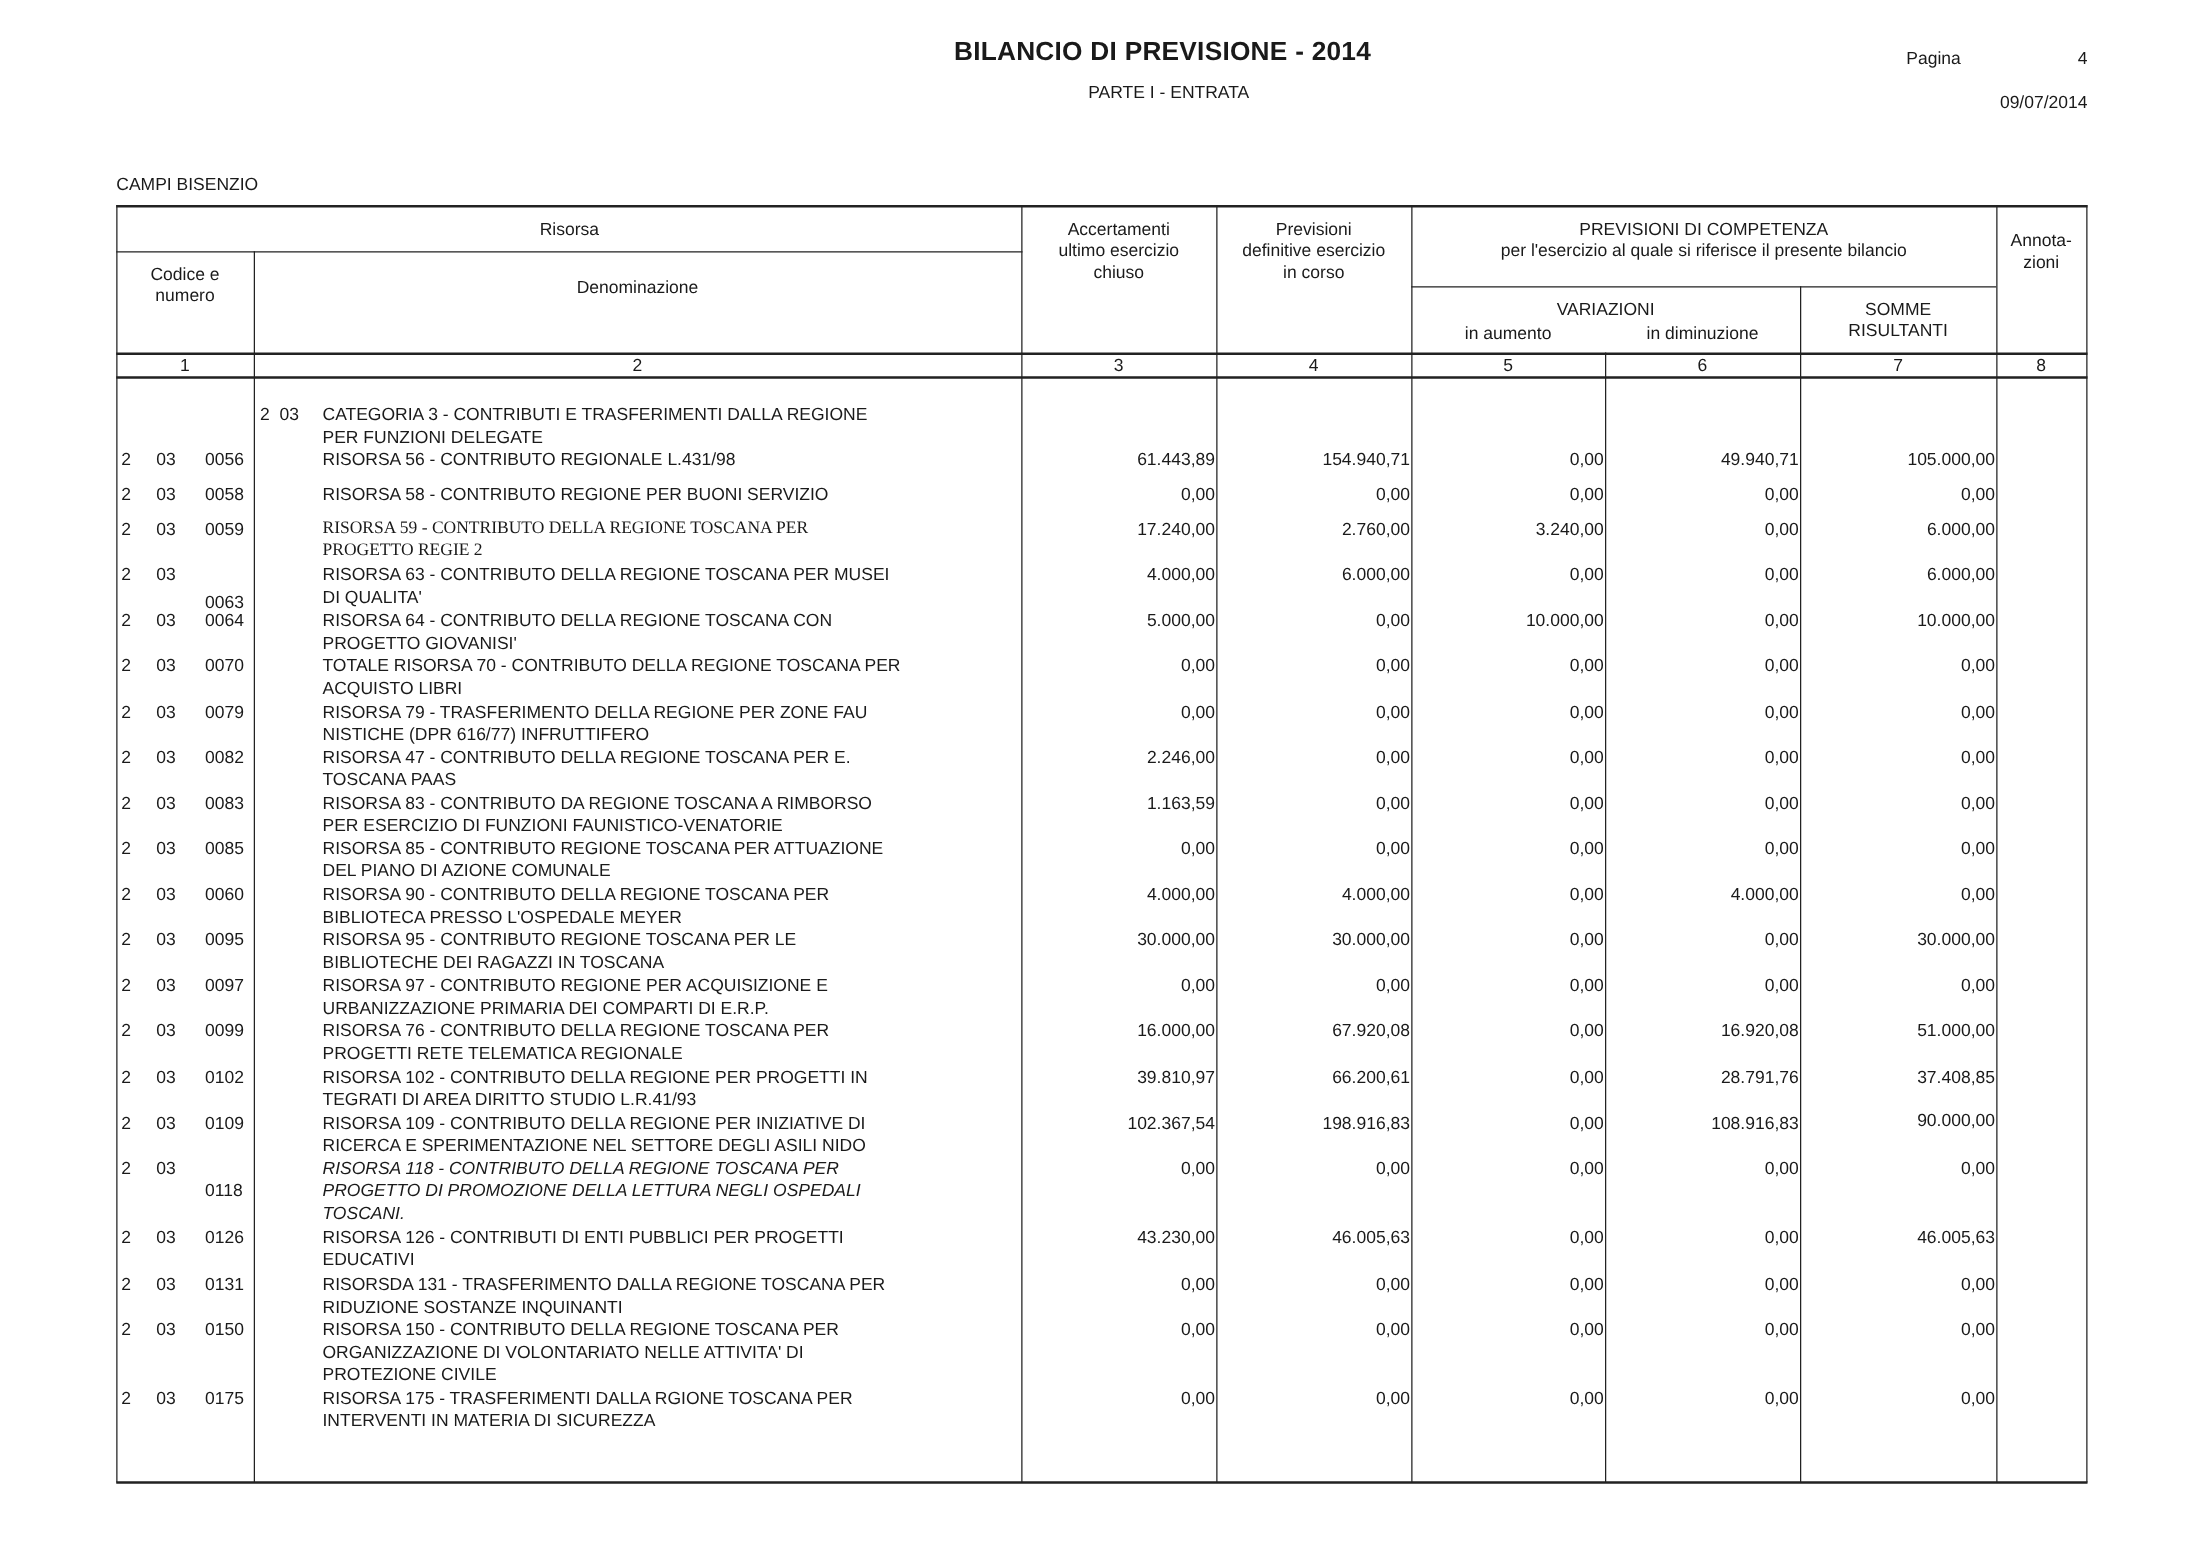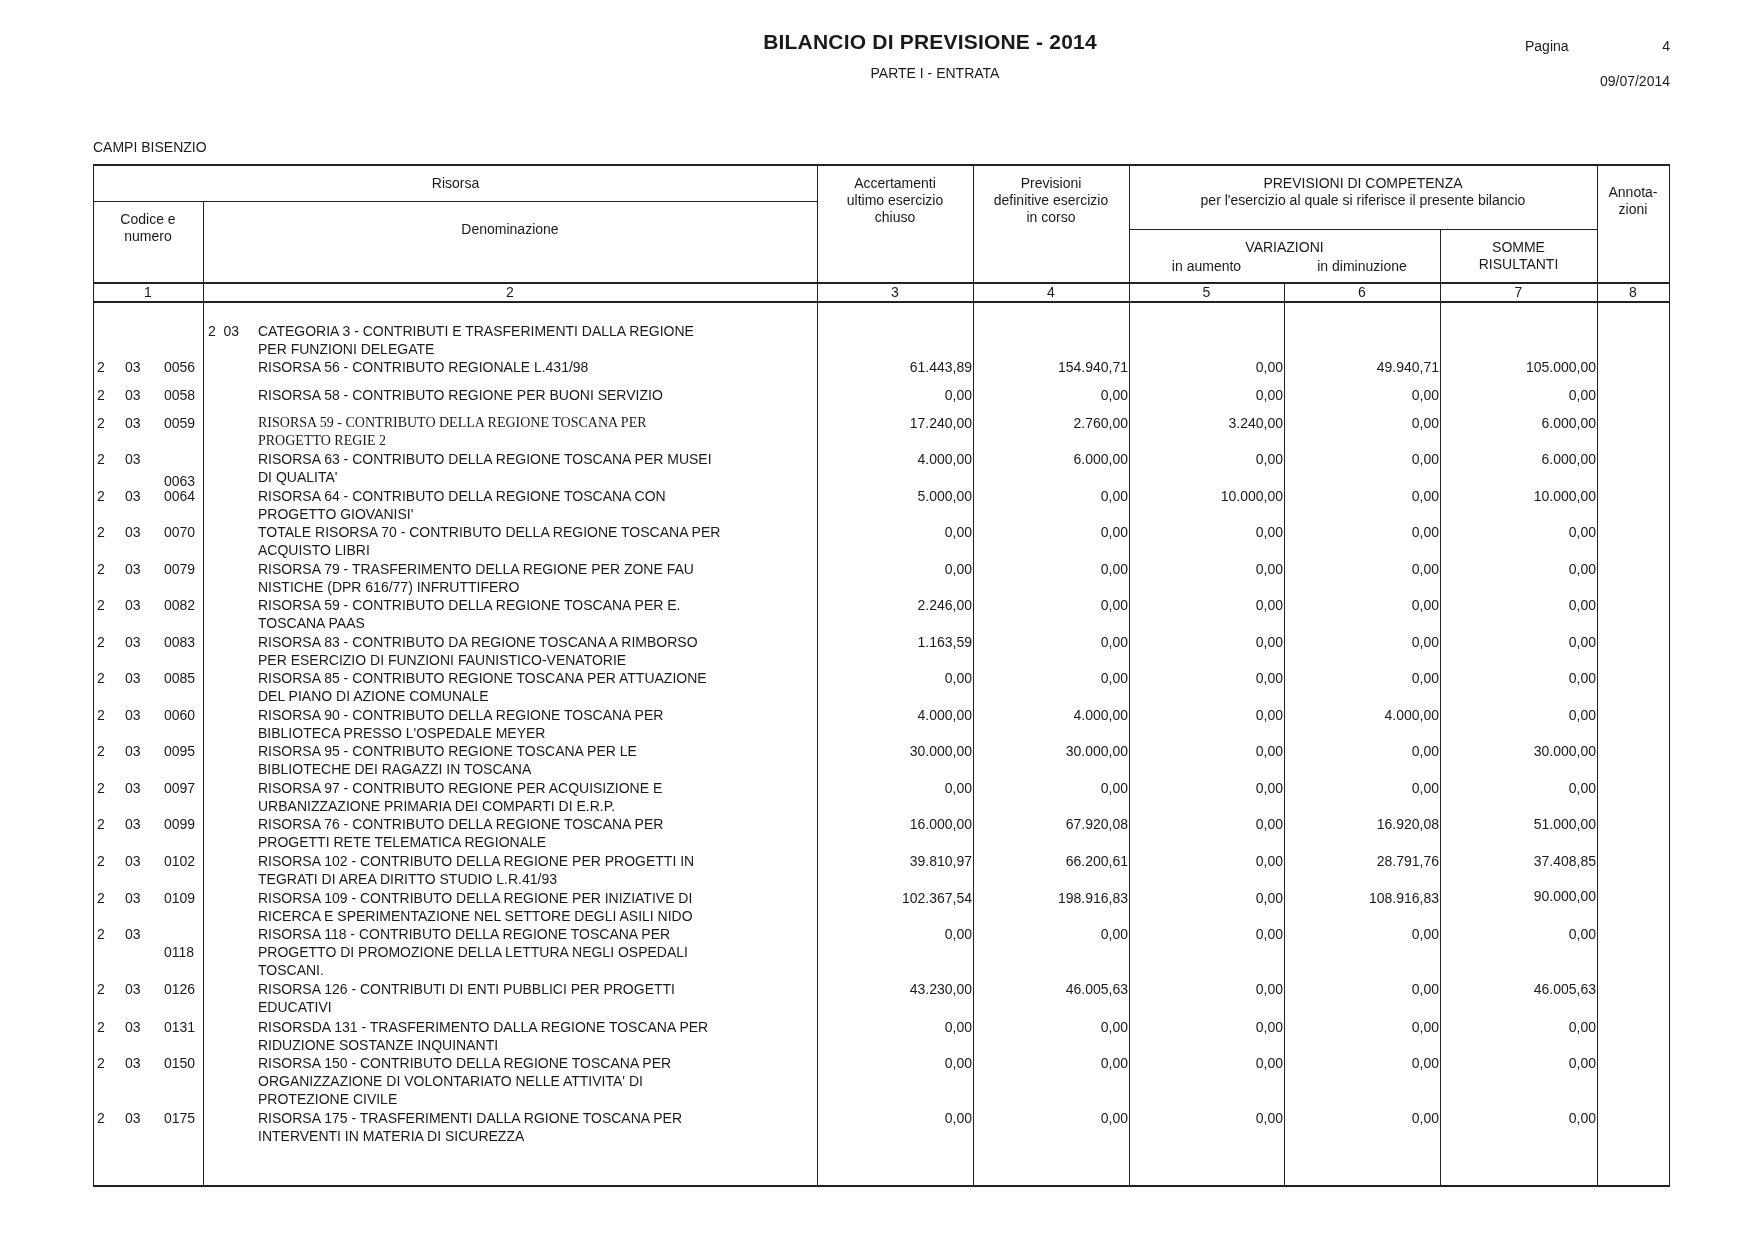--- a/index.html
+++ b/index.html
@@ -183,21 +183,21 @@
         <div class="cell num c3" style="top: 560px;">0,00</div>
         <div class="cell num c4" style="top: 560px;">0,00</div>
         <div class="cell num c5" style="top: 560px;">0,00</div>
         <div class="cell num c6" style="top: 560px;">0,00</div>
         <div class="cell num c7" style="top: 560px;">0,00</div>
       </div>
       <div>
         <div class="cell " style="top: 596px; left: 97px;">2</div>
         <div class="cell " style="top: 596px; left: 125px;">03</div>
         <div class="cell " style="top: 596px; left: 164px;">0082</div>
-        <div class="cell den" style="top: 596px;">RISORSA 59 - CONTRIBUTO DELLA REGIONE TOSCANA PER E.
+        <div class="cell den" style="top: 596px;">RISORSA 47 - CONTRIBUTO DELLA REGIONE TOSCANA PER E.
 TOSCANA PAAS</div>
         <div class="cell num c3" style="top: 596px;">2.246,00</div>
         <div class="cell num c4" style="top: 596px;">0,00</div>
         <div class="cell num c5" style="top: 596px;">0,00</div>
         <div class="cell num c6" style="top: 596px;">0,00</div>
         <div class="cell num c7" style="top: 596px;">0,00</div>
       </div>
       <div>
         <div class="cell " style="top: 633px; left: 97px;">2</div>
         <div class="cell " style="top: 633px; left: 125px;">03</div>
@@ -291,21 +291,21 @@
         <div class="cell num c3" style="top: 889px;">102.367,54</div>
         <div class="cell num c4" style="top: 889px;">198.916,83</div>
         <div class="cell num c5" style="top: 889px;">0,00</div>
         <div class="cell num c6" style="top: 889px;">108.916,83</div>
         <div class="cell num c7" style="top: 887px;">90.000,00</div>
       </div>
       <div>
         <div class="cell " style="top: 925px; left: 97px;">2</div>
         <div class="cell " style="top: 925px; left: 125px;">03</div>
         <div class="cell " style="top: 925px; left: 164px; margin-top: 18px;">0118</div>
-        <div class="cell den" style="top: 925px;">RISORSA 118 - CONTRIBUTO DELLA REGIONE TOSCANA PER
+        <div class="cell den" style="top: 925px; font-style: italic;">RISORSA 118 - CONTRIBUTO DELLA REGIONE TOSCANA PER
 PROGETTO DI PROMOZIONE DELLA LETTURA NEGLI OSPEDALI
 TOSCANI.</div>
         <div class="cell num c3" style="top: 925px;">0,00</div>
         <div class="cell num c4" style="top: 925px;">0,00</div>
         <div class="cell num c5" style="top: 925px;">0,00</div>
         <div class="cell num c6" style="top: 925px;">0,00</div>
         <div class="cell num c7" style="top: 925px;">0,00</div>
       </div>
       <div>
         <div class="cell " style="top: 980px; left: 97px;">2</div>

